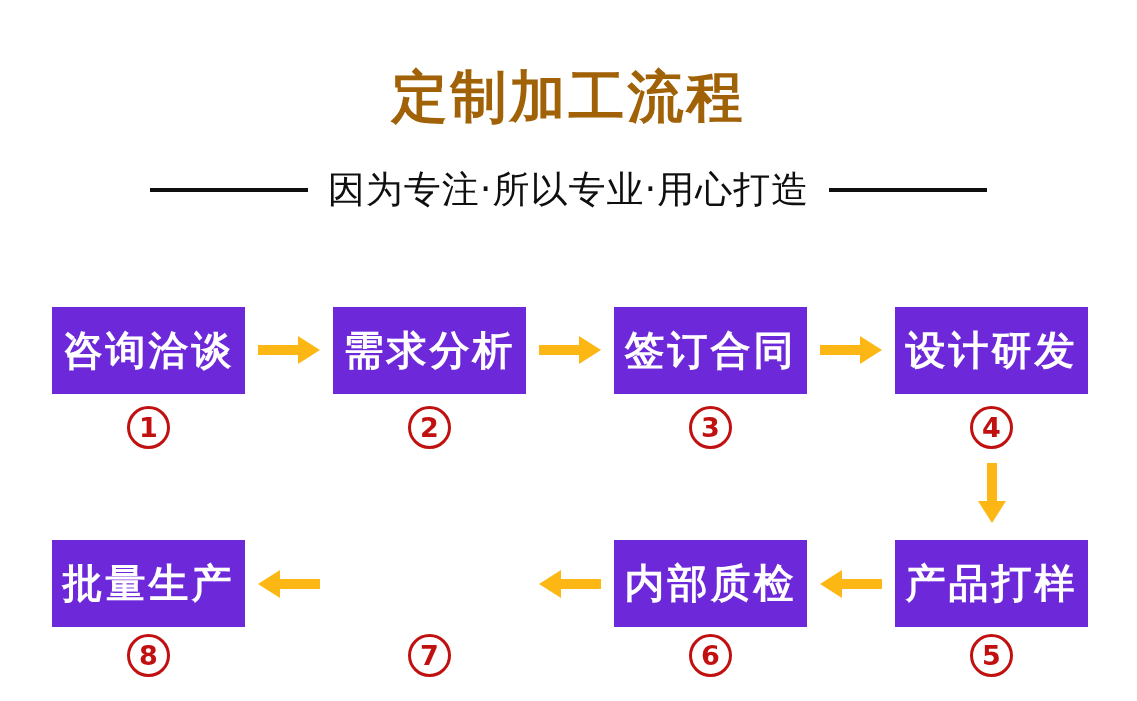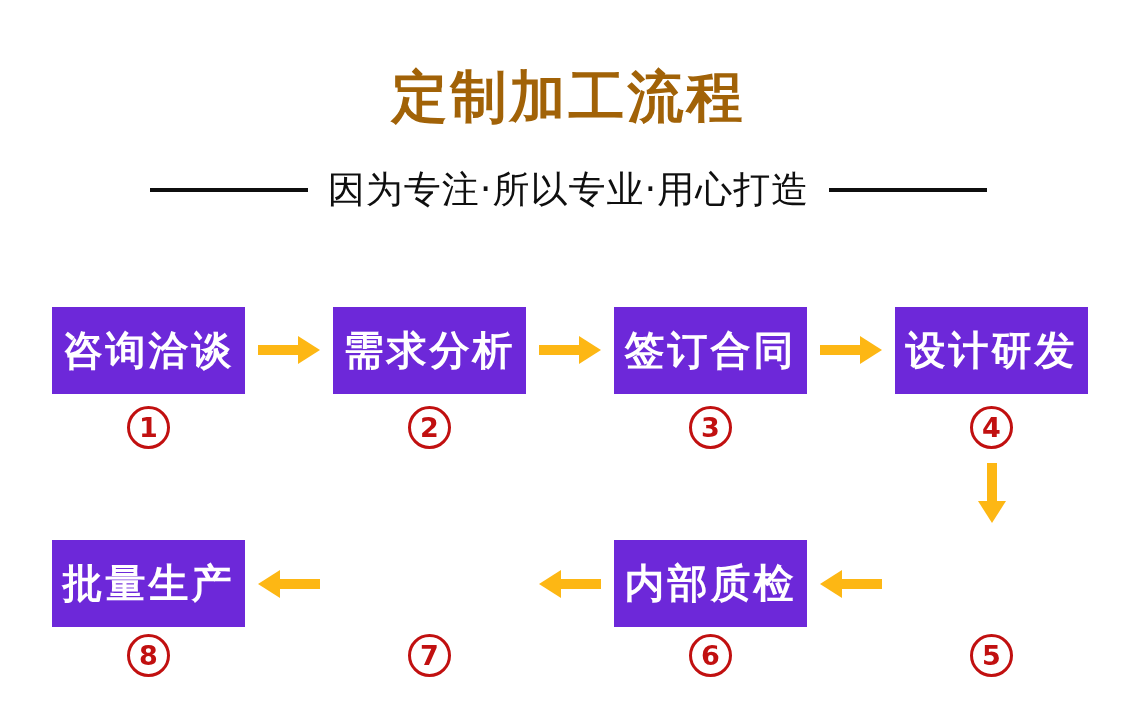--- a/index.html
+++ b/index.html
@@ -149,20 +149,21 @@
 
   <span class="arrow down-arrow">
     <svg width="28" height="60" viewBox="0 0 28 60">
         <rect class="arrow-fill" x="9" y="0" width="10" height="38"></rect>
         <polygon class="arrow-fill" points="0,38 28,38 14,60"></polygon>
       </svg>
   </span>
 
   <div class="step-box row2 col1">批量生产</div>
   <div class="step-box row2 col3">内部质检</div>
+  <div class="step-box row2 col4">产品打样</div>
 
   <span class="arrow har2 agap1">
     <svg width="62" height="28" viewBox="0 0 62 28">
         <rect class="arrow-fill" x="22" y="9" width="40" height="10"></rect>
         <polygon class="arrow-fill" points="22,0 0,14 22,28"></polygon>
       </svg>
   </span>
   <span class="arrow har2 agap2">
     <svg width="62" height="28" viewBox="0 0 62 28">
         <rect class="arrow-fill" x="22" y="9" width="40" height="10"></rect>

